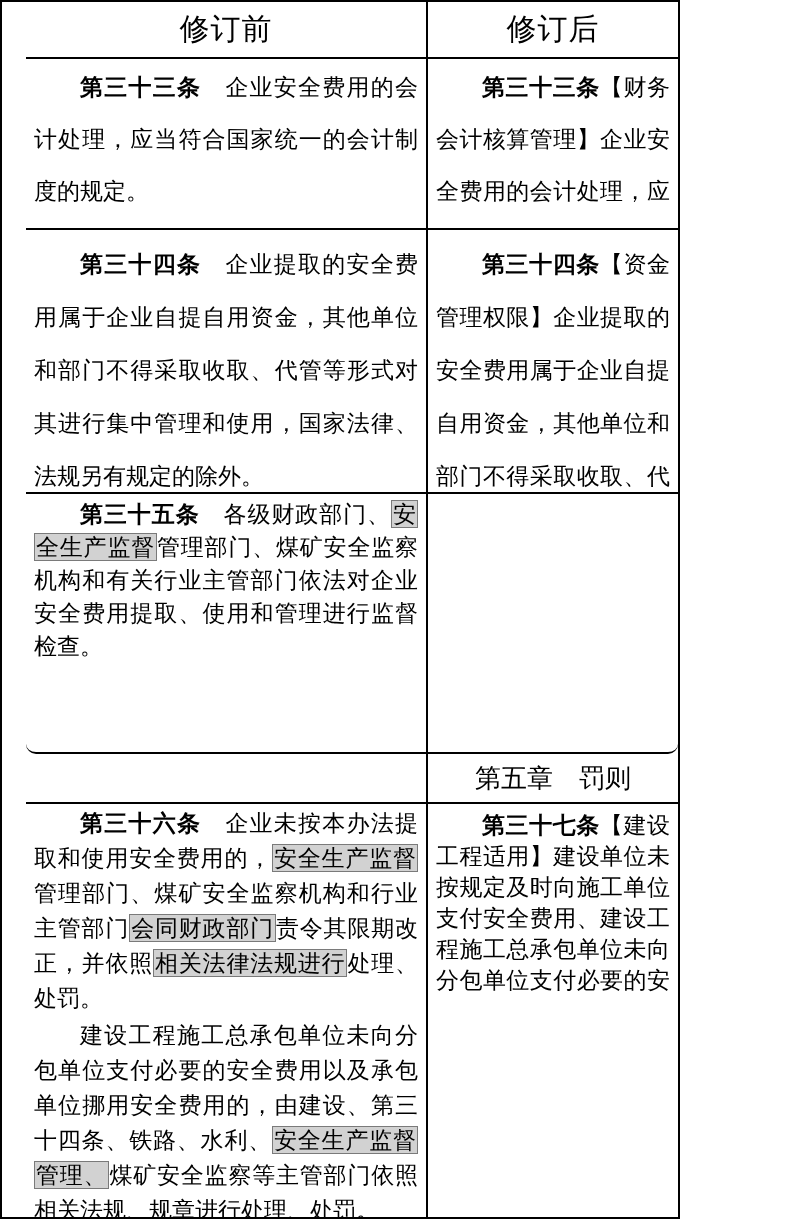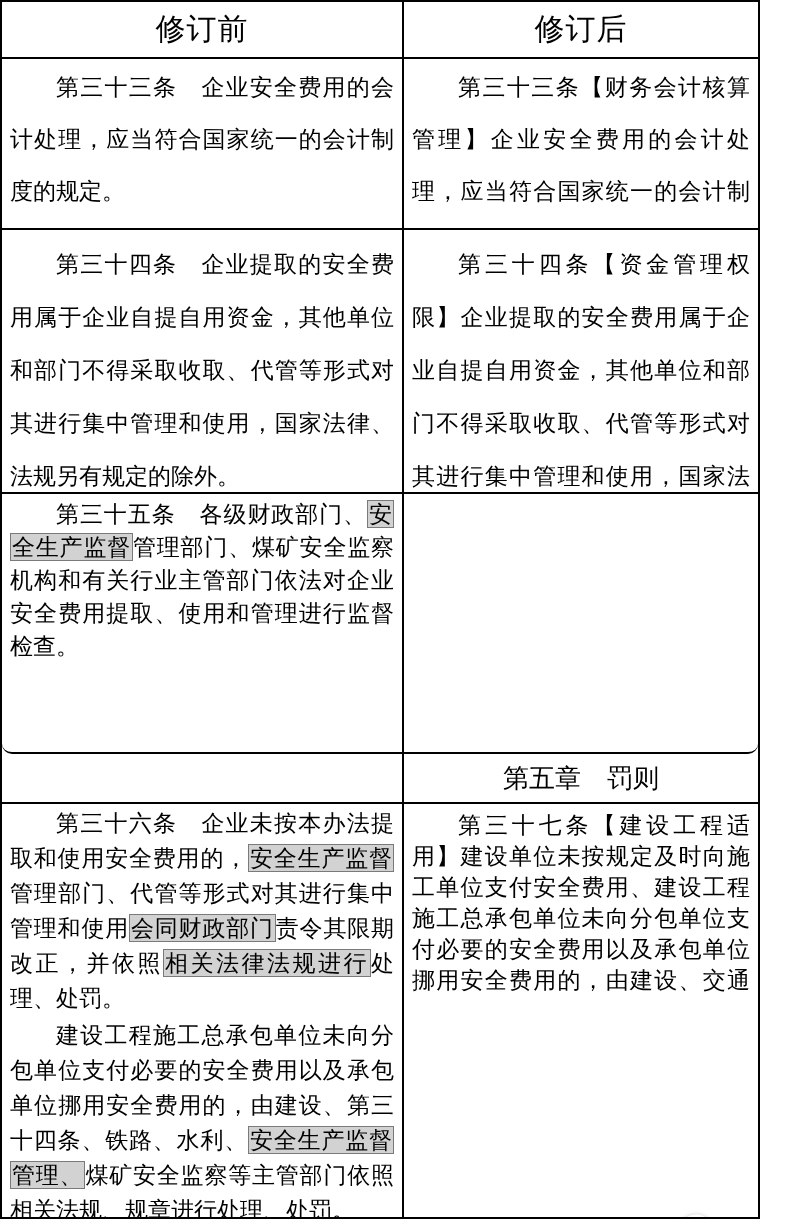--- a/index.html
+++ b/index.html
@@ -1,24 +1,25 @@
 <!DOCTYPE html>
 <html lang="zh"><head>
 <meta charset="utf-8">
 <style>
   html,body{margin:0;padding:0;background:#fff;}
   .page{
     position:relative;
-    width:760px;height:1219px;
+    width:680px;height:1219px;
     box-sizing:border-box;
     border:2px solid #000;
     background:#fff;
     color:#000;
     font-family:"Liberation Sans","DejaVu Sans",sans-serif;
     overflow:hidden;
+    padding-left:24px;
   }
   .row{display:flex;box-sizing:border-box;border-bottom:2px solid #000;}
   .row.last{border-bottom:none;}
   .cell{box-sizing:border-box;overflow:hidden;}
   .cell.left{width:402px;border-right:2px solid #000;}
   .cell.right{flex:1;}
   .header-row{height:57px;}
   .header-cell{
     display:flex;align-items:center;justify-content:center;
     font-size:30px;letter-spacing:1px;
@@ -37,21 +38,21 @@
     font-size:23px;
     text-align:justify;
     text-align-last:left;
     text-indent:2em;
   }
   .lh52 p{line-height:52px;}
   .lh53 p{line-height:53px;margin-top:6px;}
   .lh33 p{line-height:33px;padding-top:4px;}
   .lh35 p{line-height:35px;}
   .lh31 p{line-height:31px;padding-top:6px;}
-  .num{font-weight:normal;}
+  .num{font-weight:bold;}
   .hl{
     background:#d2d2d2;
     border:1px solid #7a7a7a;
     padding:0 1px;
     -webkit-box-decoration-break:clone;
     box-decoration-break:clone;
   }
   .chapter-cell{
     display:flex;align-items:center;justify-content:center;
     font-size:26px;
@@ -119,21 +120,21 @@
 
   <div class="row r4">
     <div class="cell left"></div>
     <div class="cell right chapter-cell">
         <span>第五章　罚则</span>
       </div>
   </div>
 
   <div class="row r5 last">
     <div class="cell left lh35">
-      <p><span class="num">第三十六条</span><span>　企业未按本办法提取和使用安全费用的，</span><span class="hl">安全生产监督</span><span>管理部门、代管等形式对其进行集中管理和使用</span><span class="hl">会同财政部门</span><span>责令其限期改正，并依照</span><span class="hl">相关法律法规进行</span><span>处理、处罚。</span></p>
+      <p><span class="num">第三十六条</span><span>　企业未按本办法提取和使用安全费用的，</span><span class="hl">安全生产监督</span><span>管理部门、煤矿安全监察机构和行业主管部门</span><span class="hl">会同财政部门</span><span>责令其限期改正，并依照</span><span class="hl">相关法律法规进行</span><span>处理、处罚。</span></p>
       <p><span>建设工程施工总承包单位未向分包单位支付必要的安全费用以及承包单位挪用安全费用的，由建设、第三十四条、铁路、水利、</span><span class="hl">安全生产监督管理、</span><span>煤矿安全监察等主管部门依照相关法规、规章进行处理、处罚。</span></p>
     </div>
     <div class="cell right">
       <div class="subcell bottom lh31">
         <p><span class="num">第三十七条</span><span>【建设工程适用】建设单位未按规定及时向施工单位支付安全费用、建设工程施工总承包单位未向分包单位支付必要的安全费用以及承包单位挪用安全费用的，由建设、交通运输、铁路、水利、应急管理、煤矿安全监察等部门依</span></p>
       </div>
     </div>
   </div>
 
   <div class="watermark">

